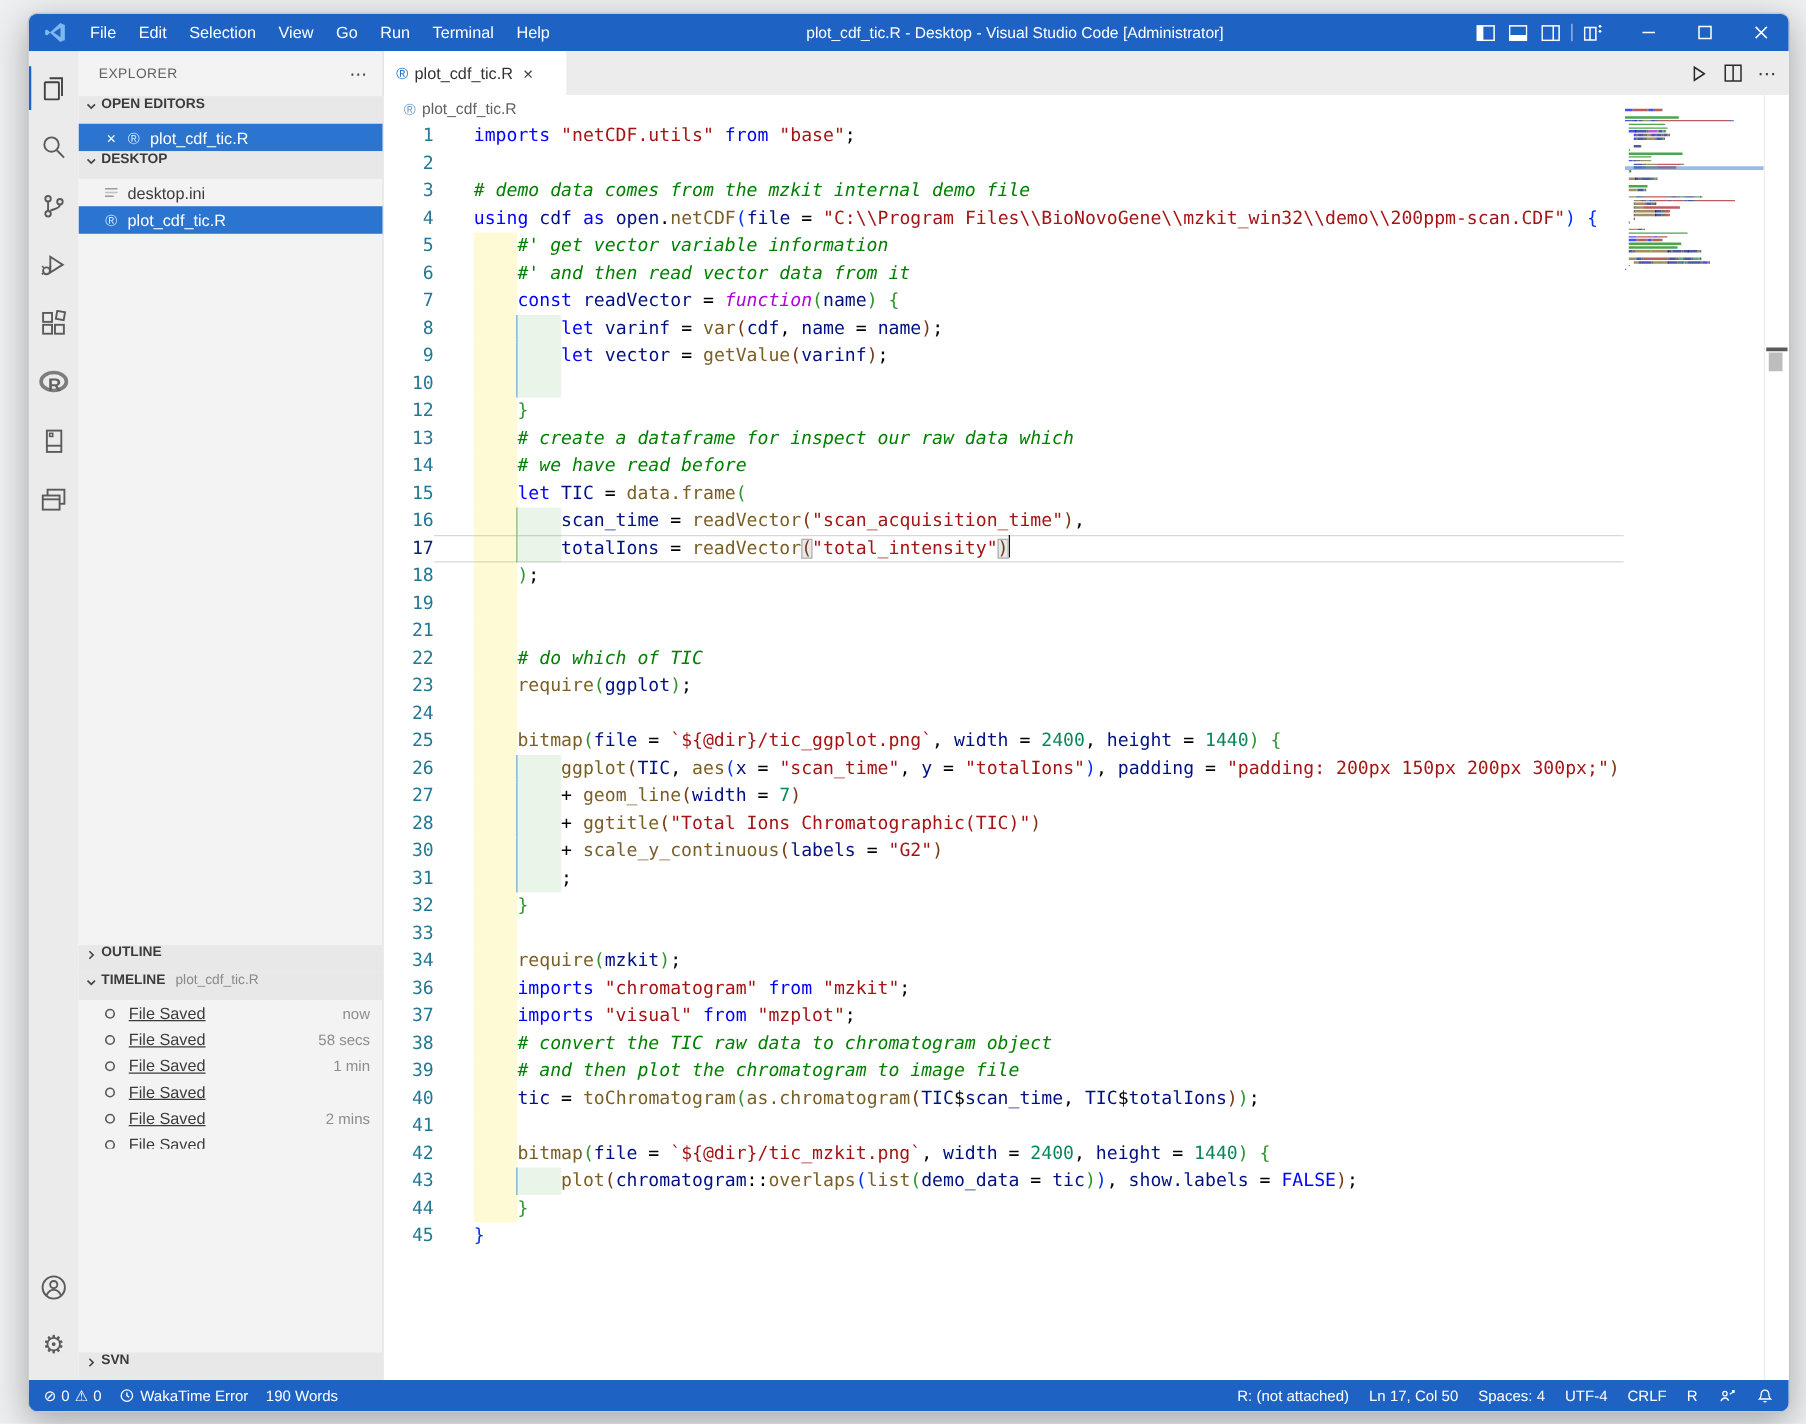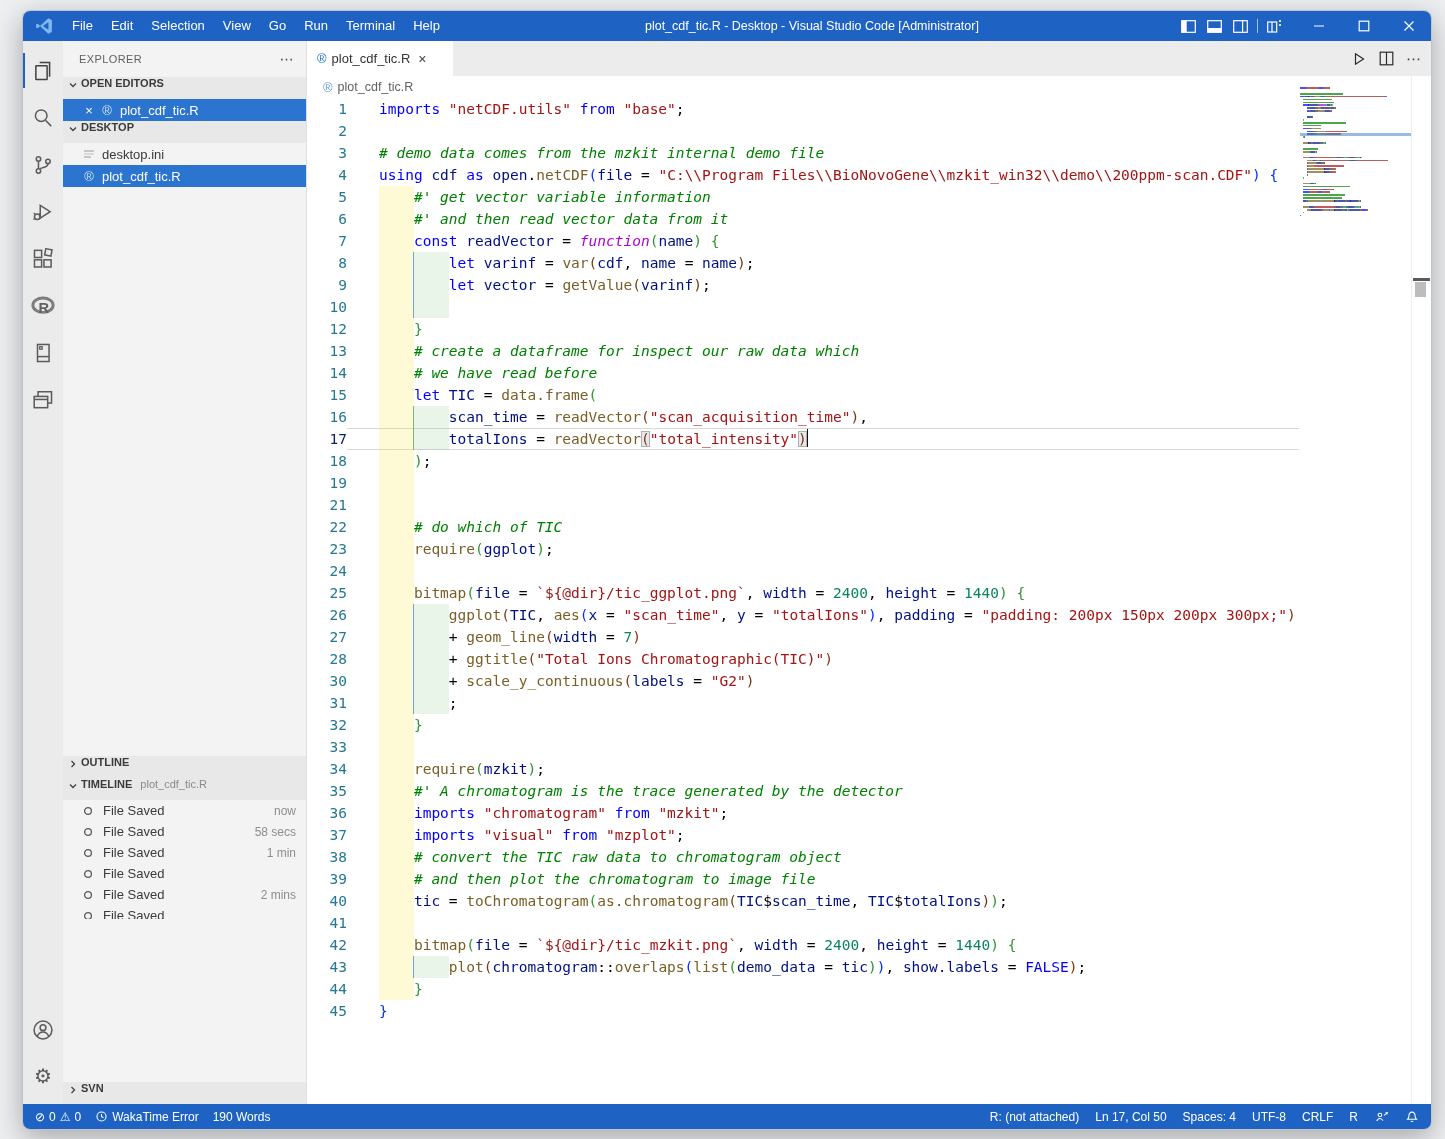--- a/index.html
+++ b/index.html
@@ -32,21 +32,21 @@
   .sec-head .chev{width:16px;height:16px;display:flex;align-items:center;justify-content:center;flex:none;}
   .sec-head .sub{font-weight:normal;color:#8a8a8a;font-size:11px;margin-left:8px;text-transform:none;}
   .s-row{height:22px;display:flex;align-items:center;padding-left:18px;}
   .s-row .fico{width:16px;height:16px;margin-right:5px;display:flex;align-items:center;justify-content:center;flex:none;font-size:13px;}
   .s-row.sel{background:#2b74cf;color:#fff;}
   .s-row .closex{width:16px;text-align:center;margin-right:2px;font-size:13px;}
   .r-badge{color:#1f6fc4;font-size:13px;line-height:1;}
   .sel .r-badge{color:#cfe3fb;}
   .tl-row{height:21px;display:flex;align-items:center;padding:0 10px 0 20px;}
   .tl-row .dot{width:14px;margin-right:6px;flex:none;display:flex;align-items:center;}
-  .tl-row .t-lab{flex:1;}
+  .tl-row .t-lab{flex:1;text-decoration:underline;}
   .tl-row .t-time{color:#8d8d8d;font-size:12px;}
   .bottom-abs{position:absolute;left:0;right:0;}
   .tl-items{overflow:hidden;}
   
   .editor{flex:1;display:flex;flex-direction:column;min-width:0;background:#fff;}
   .tabbar{height:35px;background:#ececec;display:flex;align-items:stretch;flex:none;}
   .tab{width:128px;background:#fff;display:flex;align-items:center;padding:0 8px 0 10px;font-size:13px;color:#333;flex:none;}
   .tab .r-badge{margin-right:5px;}
   .tab .tclose{margin-left:8px;color:#424242;font-size:14px;}
   .tab-actions{margin-left:auto;display:flex;align-items:center;padding-right:10px;gap:12px;color:#3b3b3b;}
@@ -556,25 +556,20 @@
             </div>
             <div class="cl">
               <div class="ln">33</div>
               <div class="gap"></div>
               <div class="cc"><div class="bnd b1y"></div></div>
             </div>
             <div class="cl">
               <div class="ln">34</div>
               <div class="gap"></div>
               <div class="cc"><div class="bnd b1y"></div><span class="tk-w">    </span><span class="tk-f">require</span><span class="tk-b2">(</span><span class="tk-v">mzkit</span><span class="tk-b2">)</span><span class="tk-p">;</span></div>
-            </div>
-            <div class="cl">
-              <div class="ln">35</div>
-              <div class="gap"></div>
-              <div class="cc"><div class="bnd b1y"></div><span class="tk-w">    </span><span class="tk-c">#' A chromatogram is the trace generated by the detector</span></div>
             </div>
             <div class="cl">
               <div class="ln">36</div>
               <div class="gap"></div>
               <div class="cc"><div class="bnd b1y"></div><span class="tk-w">    </span><span class="tk-k">imports</span><span class="tk-p"> </span><span class="tk-s">"chromatogram"</span><span class="tk-p"> </span><span class="tk-k">from</span><span class="tk-p"> </span><span class="tk-s">"mzkit"</span><span class="tk-p">;</span></div>
             </div>
             <div class="cl">
               <div class="ln">37</div>
               <div class="gap"></div>
               <div class="cc"><div class="bnd b1y"></div><span class="tk-w">    </span><span class="tk-k">imports</span><span class="tk-p"> </span><span class="tk-s">"visual"</span><span class="tk-p"> </span><span class="tk-k">from</span><span class="tk-p"> </span><span class="tk-s">"mzplot"</span><span class="tk-p">;</span></div>
@@ -885,21 +880,21 @@
         </svg>
       <span>WakaTime Error</span>
     </span>
     <span class="sb-item">
         <span>190 Words</span>
       </span>
     <span class="sb-right" id="sb-right">
         <span>R: (not attached)</span>
         <span>Ln 17, Col 50</span>
         <span>Spaces: 4</span>
-        <span>UTF-8</span>
+        <span>UTF-4</span>
         <span>CRLF</span>
         <span>R</span>
         <span>
           <svg class="ic" width="15" height="14" viewBox="0 0 16 16">
             <circle cx="6.2" cy="5.6" r="2" fill="none" stroke="#fff" stroke-width="1.2"></circle>
             <path d="M2.6 12.6c.7-2 2-3 3.6-3 1.5 0 2.7.8 3.4 2.6" fill="none" stroke="#fff" stroke-width="1.2"></path>
             <path d="M10.6 6.2l4-2.6M12.6 3.2l2-.3-.2 2" fill="none" stroke="#fff" stroke-width="1.2"></path>
           </svg>
         </span>
         <span>

